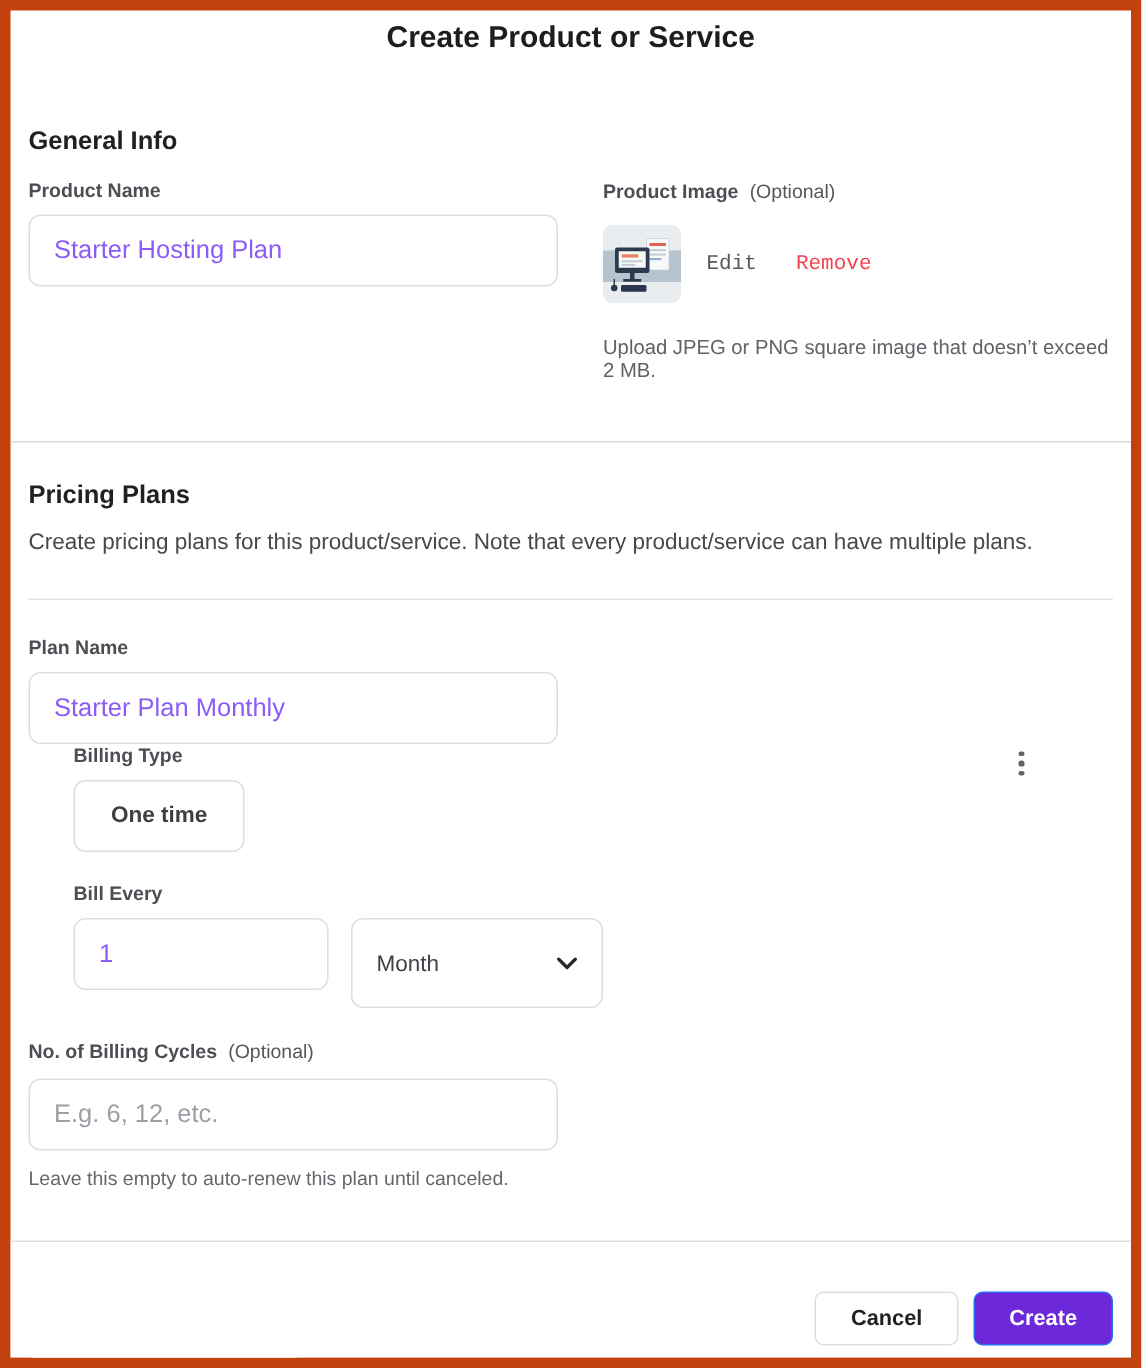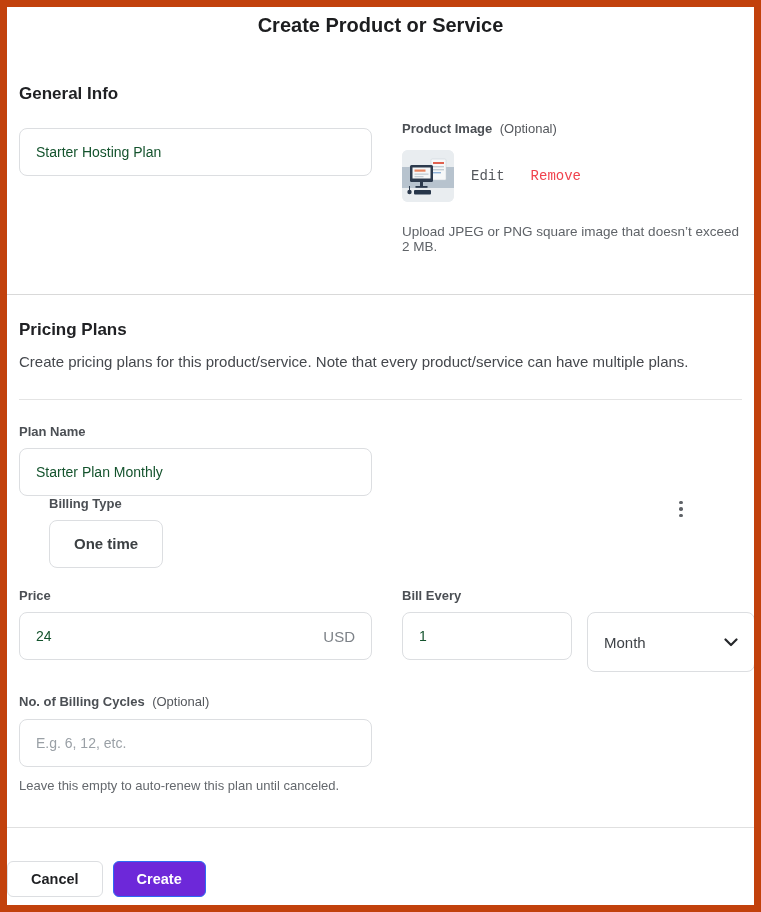--- a/index.html
+++ b/index.html
@@ -23,21 +23,21 @@
   .col-right { flex: 1; margin-left: 30px; position: relative; }
   .field-label { font-size: 13px; font-weight: 700; color: #4b4f54; }
   .optional { font-weight: 400; color: #54575c; margin-left: 3px; }
   .input-box {
     margin-top: 9px; height: 48px; border: 1px solid #dcdee1; border-radius: 8px;
     display: flex; align-items: center; padding: 0 16px; background: #fff;
   }
   .input-box input {
     border: none; outline: none; flex: 1; min-width: 0;
     font-family: "Liberation Sans", "DejaVu Sans", sans-serif;
-    font-size: 14px; color: #14532d; background: transparent;
+    font-size: 17px; color: #8b5cf6; background: transparent;
   }
   .input-box input::placeholder { color: #9aa0a6; opacity: 1; }
   .suffix { font-size: 15px; color: #7d8288; margin-left: 8px; }
   
   .thumb-row { display: flex; align-items: center; margin-top: 13px; font-family: Liberation Mono, monospace; }
   .thumb {
     width: 52px; height: 52px; border-radius: 6px; overflow: hidden;
     background: #e9edf0; flex: none;
   }
   .link { font-size: 14px; cursor: pointer; }
@@ -82,21 +82,21 @@
     margin: 30px 0 0 12px; display: inline-flex; align-items: center;
     height: 38px; padding: 0 20px; background: #fff;
     border: 1px solid #dcdee1; border-radius: 8px; cursor: pointer;
     font-size: 14px; font-weight: 700; color: #202124;
   }
   .plus-glyph { font-size: 18px; font-weight: 400; margin-right: 11px; color: #202124; }
   
   .footer {
     position: absolute; left: 0; right: 0; bottom: 0; height: 78px;
     border-top: 1px solid #e0e0e0; background: #fff;
-    display: flex; justify-content: flex-start; align-items: flex-end;
+    display: flex; justify-content: flex-end; align-items: flex-end;
     padding: 0 12px 8px 0; gap: 10px;
   }
   .btn {
     height: 36px; padding: 0 23px; border-radius: 6px; cursor: pointer;
     font-family: "Liberation Sans", "DejaVu Sans", sans-serif;
     font-size: 14.5px; font-weight: 700;
     display: inline-flex; align-items: center;
   }
   .btn-secondary { background: #fff; border: 1px solid #dcdee1; color: #1f2023; }
   .btn-primary { background: #6d28d9; border: 1px solid #2d6bf4; color: #fff; }
@@ -107,20 +107,21 @@
 <div class="page">
 
   <div class="modal-title">Create Product or Service</div>
 
   
   <div class="section">
     <div class="section-heading" id="general-heading">General Info</div>
 
     <div class="two-col">
       <div class="col-left">
+        <div class="field-label">Product Name</div>
         <div class="input-box">
           <input type="text" value="Starter Hosting Plan" style="">
         </div>
       </div>
 
       <div class="col-right">
         <div>
           <span class="field-label">Product Image</span>
           <span class="field-label optional">(Optional)</span>
         </div>
@@ -184,27 +185,20 @@
         </div>
         <div class="kebab">
           <i></i>
             <i></i>
             <i></i>
         </div>
       </div>
     </div>
 
     <div class="two-col row-gap">
-      <div class="col-left">
-        <div class="field-label">Price</div>
-        <div class="input-box">
-          <input type="text" value="24" style="">
-          <span class="suffix">USD</span>
-        </div>
-      </div>
       <div class="col-right">
         <div class="field-label">Bill Every</div>
         <div class="inline-fields">
           <div class="input-box bill-every-box">
             <input type="text" value="1" style="">
           </div>
           <div class="select-box">
             <span class="select-value">Month</span>
             <svg width="14" height="9" viewBox="0 0 14 9">
               <path d="M1.5 1.5 L7 7 L12.5 1.5" fill="none" stroke="#26282b" stroke-width="2.2" stroke-linecap="round" stroke-linejoin="round"></path>

